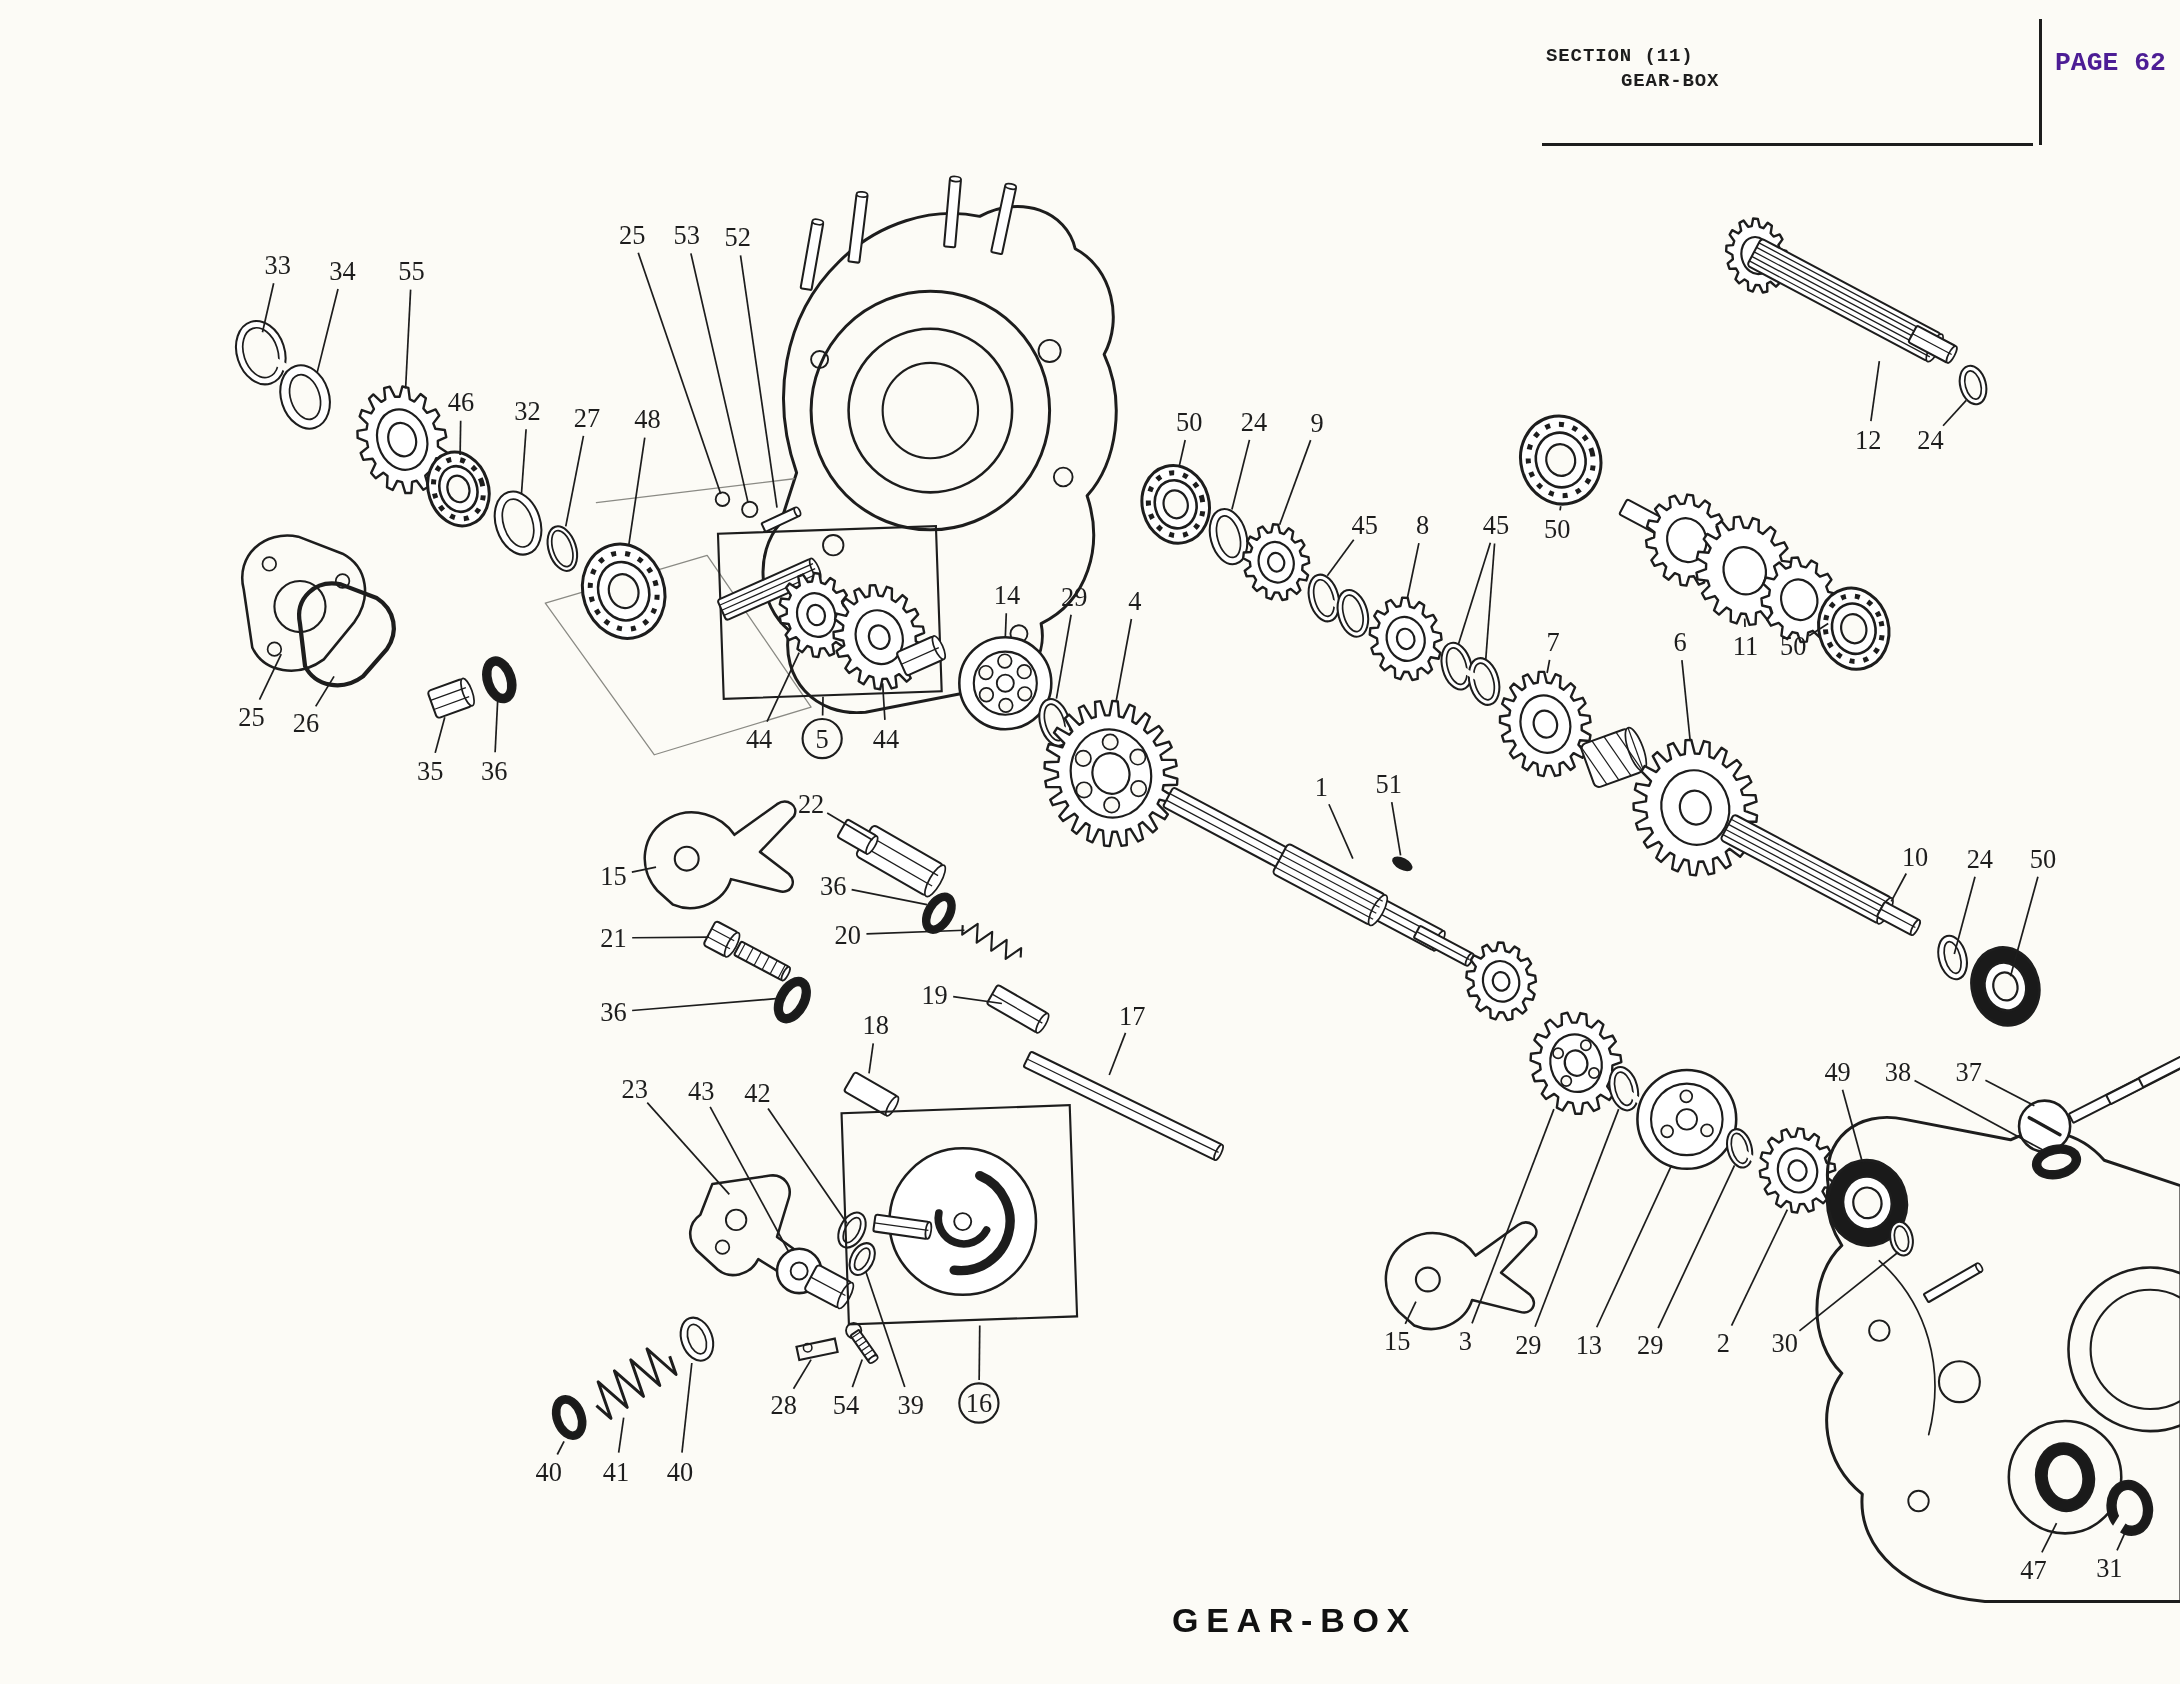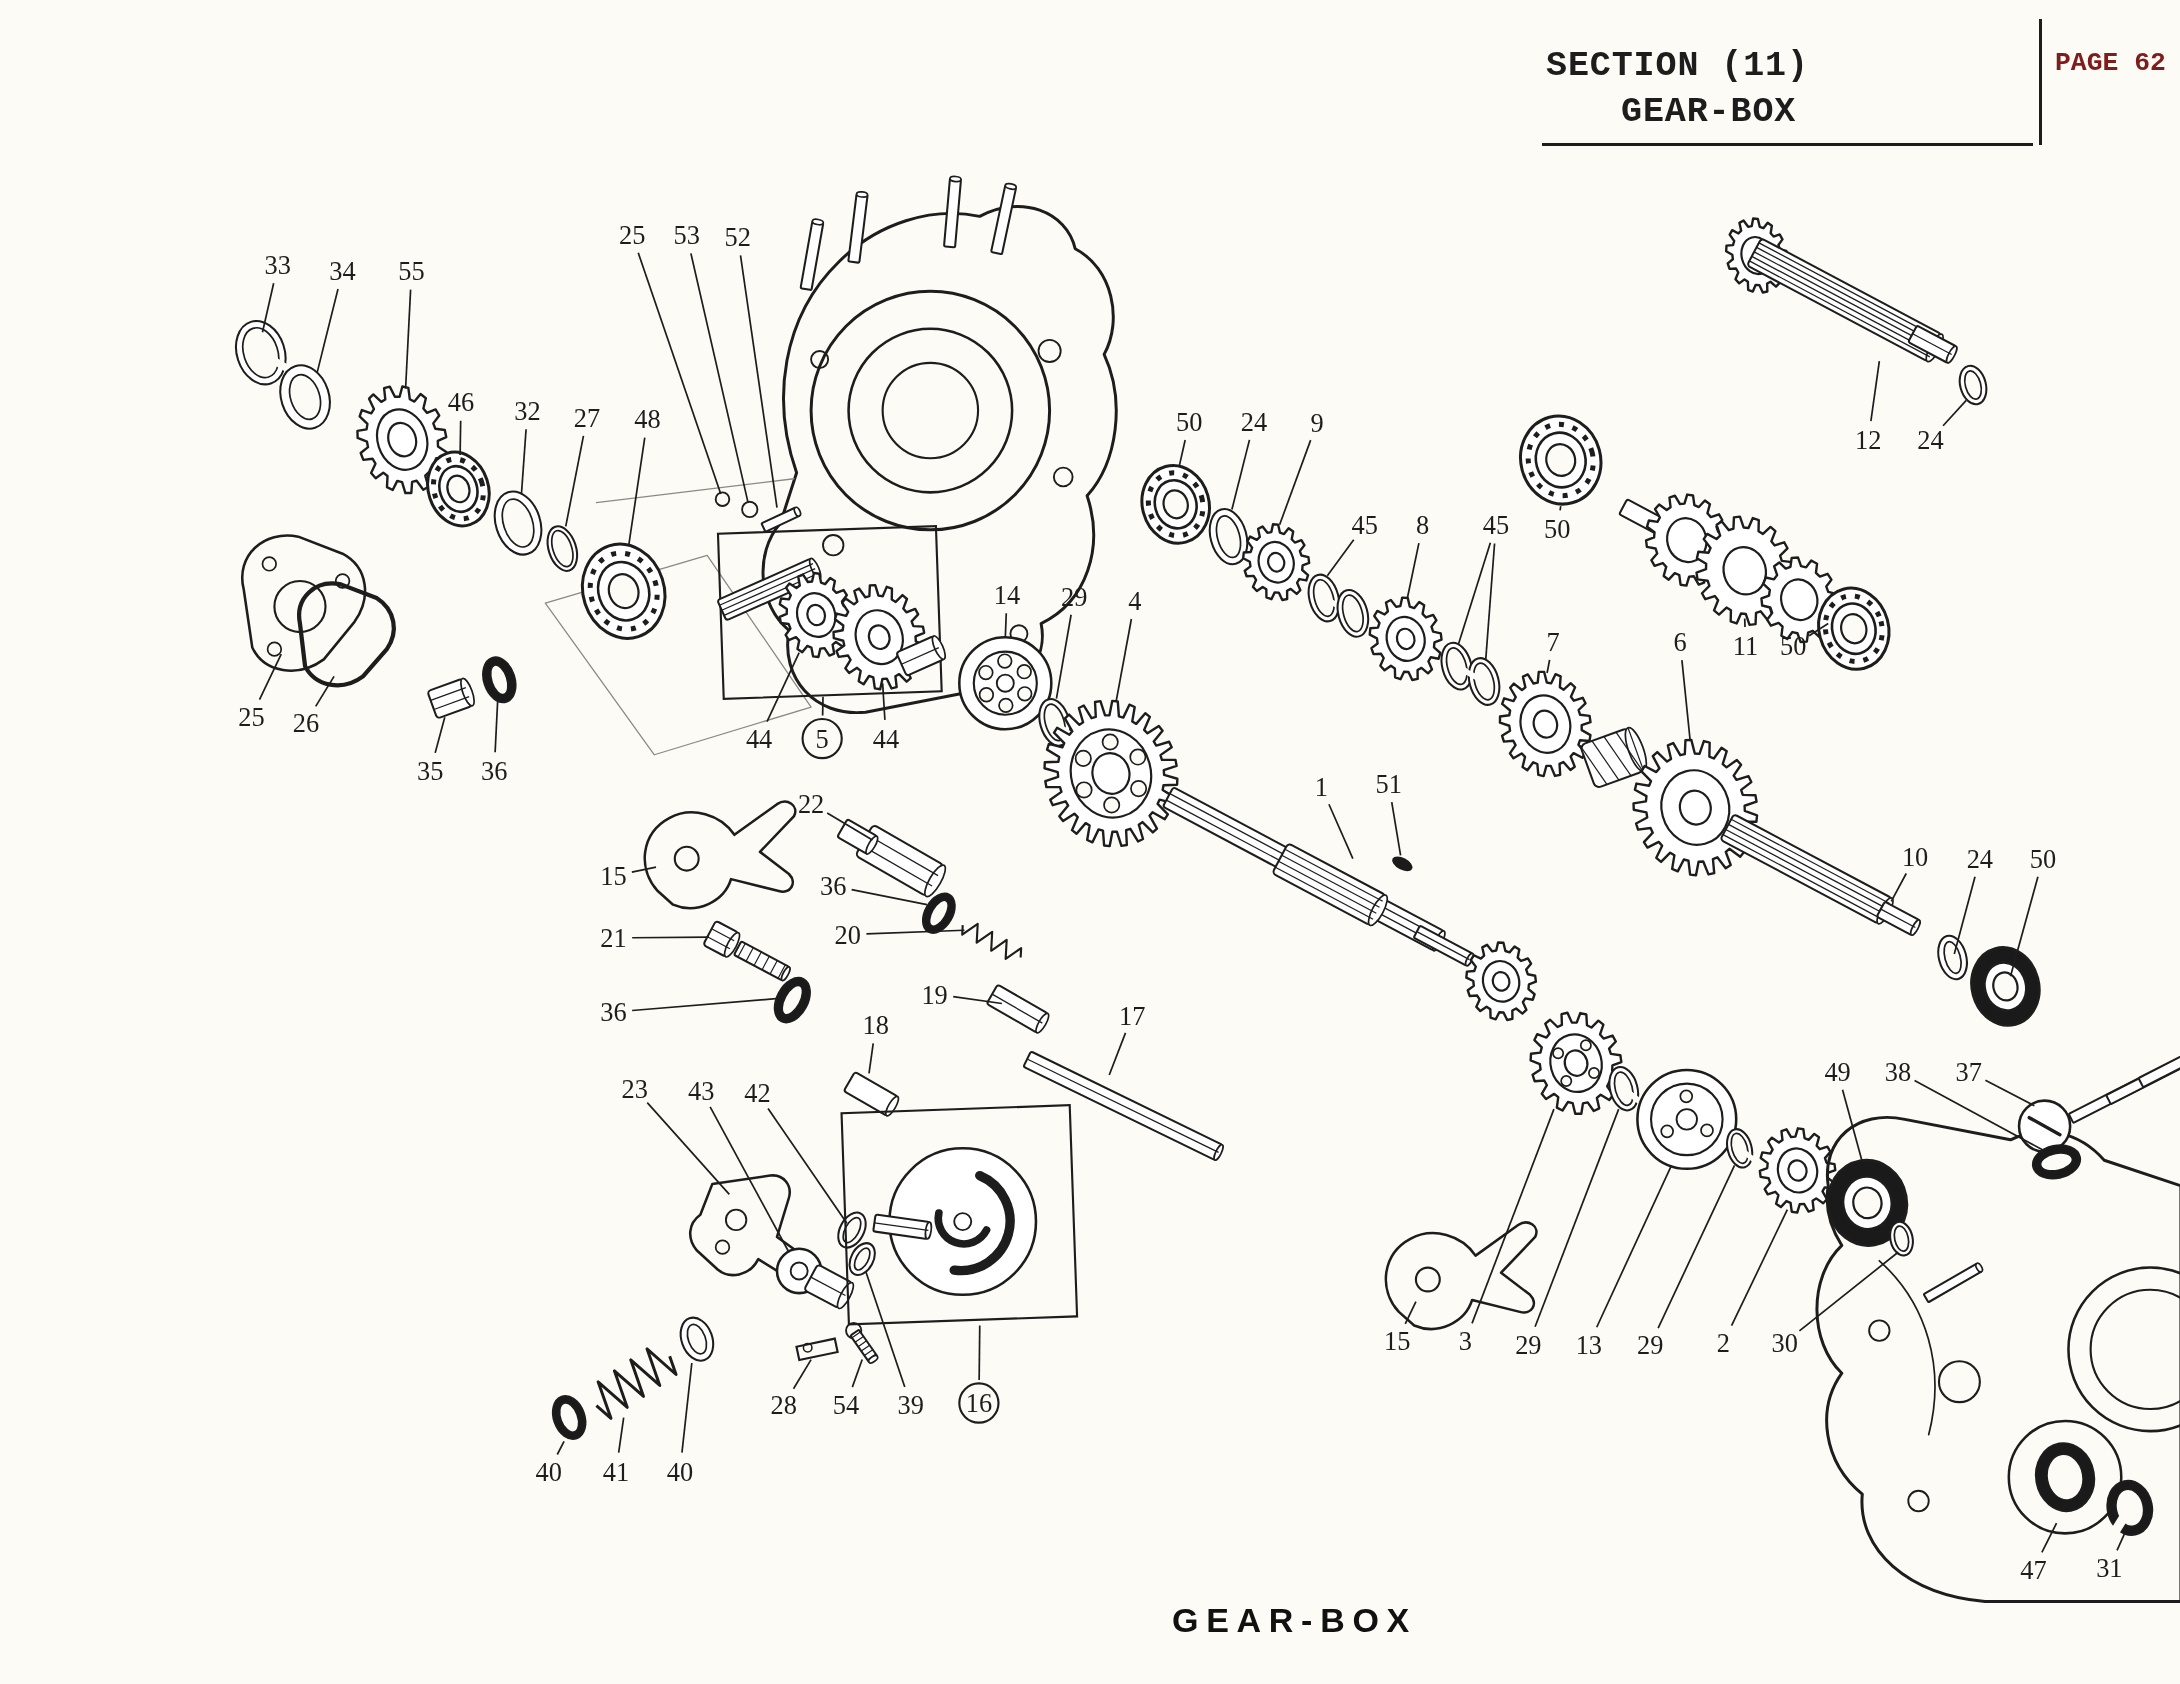--- a/index.html
+++ b/index.html
@@ -1,25 +1,25 @@
 <!DOCTYPE html>
 <html style="font-size:13.6px"><head>
 <meta charset="utf-8">
 <title>GEAR-BOX</title>
 <style>
   html,body{margin:0;padding:0;background:#e8e6e0;}
   .page{position:relative;width:2181px;height:1685px;background:#fcfbf6;overflow:hidden;}
   .diagram-svg{position:absolute;left:0;top:0;width:2181px;height:1685px;}
   .hdr-section{position:absolute;left:1546px;top:44px;font-family:"Liberation Mono",monospace;
-    font-size:35px;font-weight:700;color:#1d1d1d;letter-spacing:0.9px;line-height:1.3;}
+    font-size:19px;font-weight:700;color:#1d1d1d;letter-spacing:0.9px;line-height:1.3;}
   .hdr-sub{margin-left:75px;}
   .hdr-rule-h{position:absolute;left:1542px;top:143px;width:491px;height:2.6px;background:#1d1d1d;}
   .hdr-rule-v{position:absolute;left:2039px;top:19px;width:2.6px;height:126px;background:#1d1d1d;}
   .hdr-page{position:absolute;left:2055px;top:48px;font-family:"Liberation Mono",monospace;
-    font-size:26.4px;font-weight:700;color:#7f1d1d;}
+    font-size:26.4px;font-weight:700;color:#4c1d95;}
   .footer-title{position:absolute;left:1154px;top:1601px;width:281px;text-align:center;
     font-family:"Liberation Sans",sans-serif;font-size:34px;font-weight:700;letter-spacing:7.7px;color:#111;}
 </style>
 </head>
 <body>
 
 <div class="page">
   <svg class="diagram-svg" xmlns="http://www.w3.org/2000/svg" viewBox="0 0 2560 1978">
       <g>
         <g>

